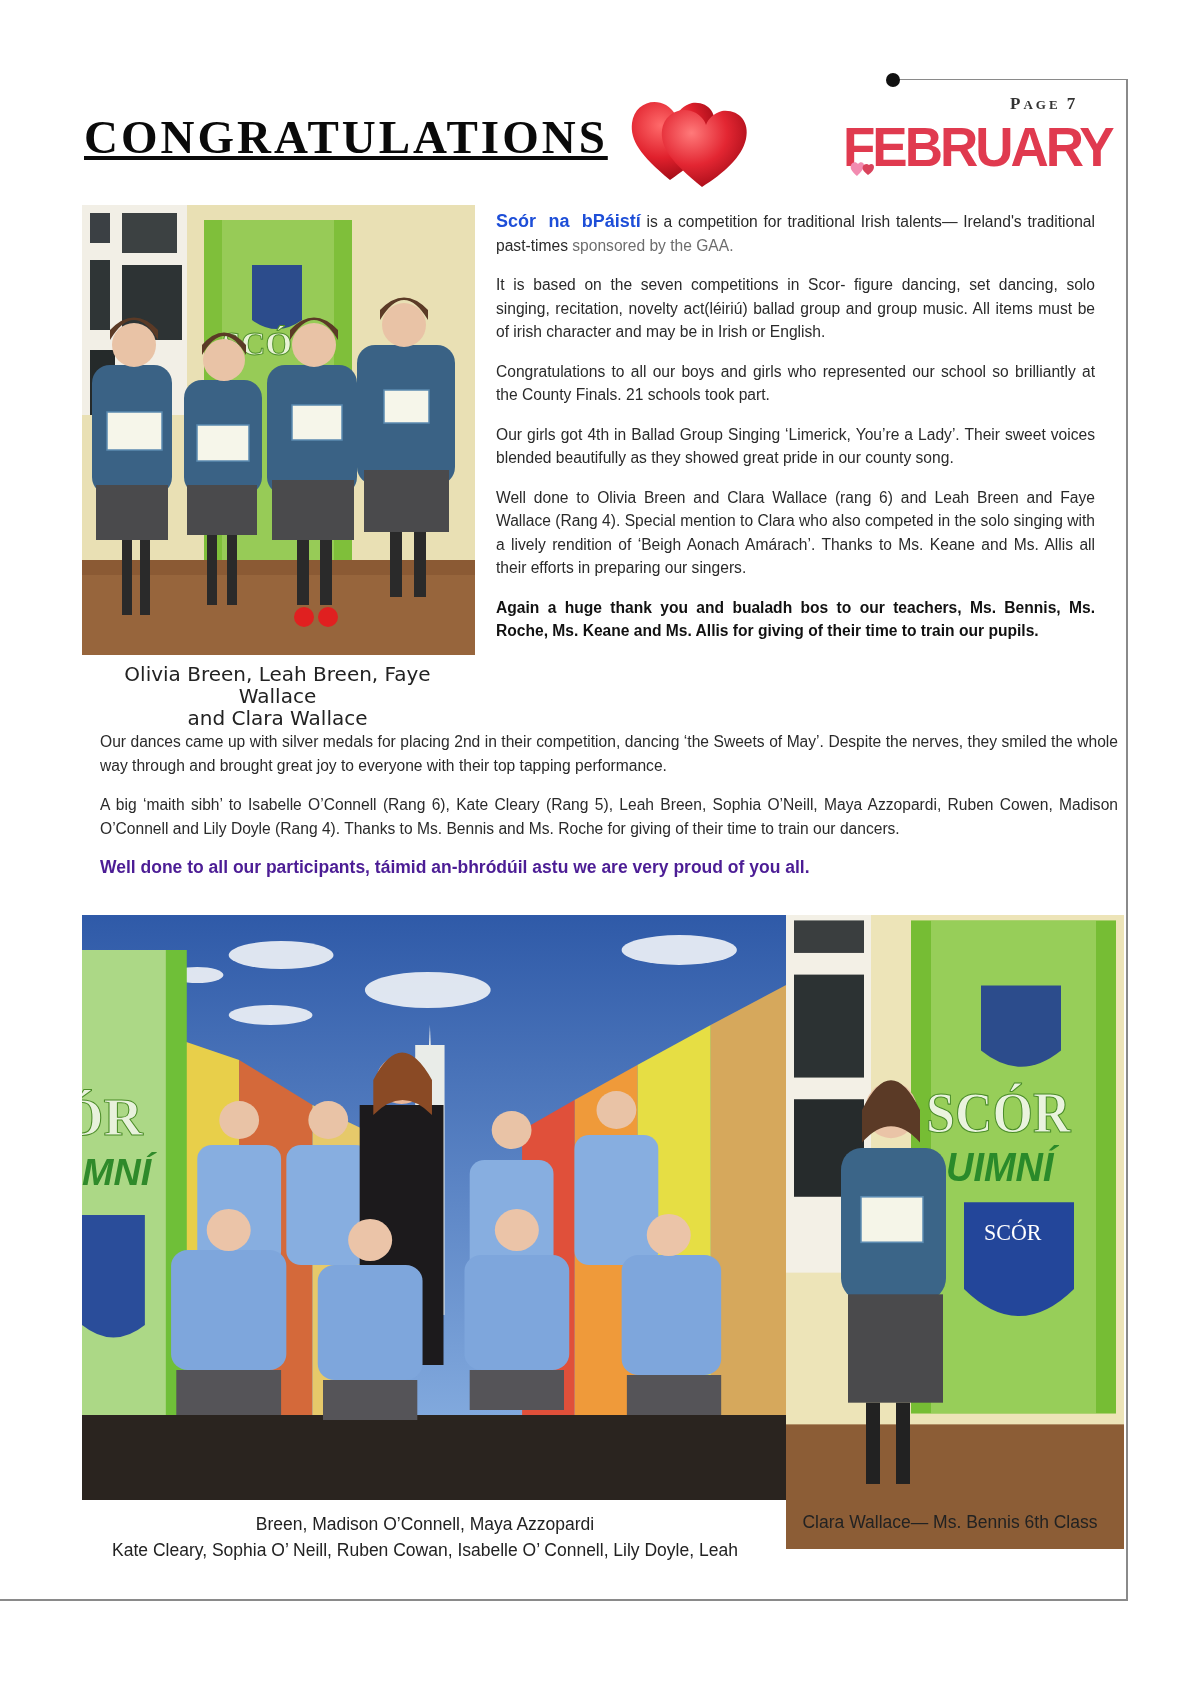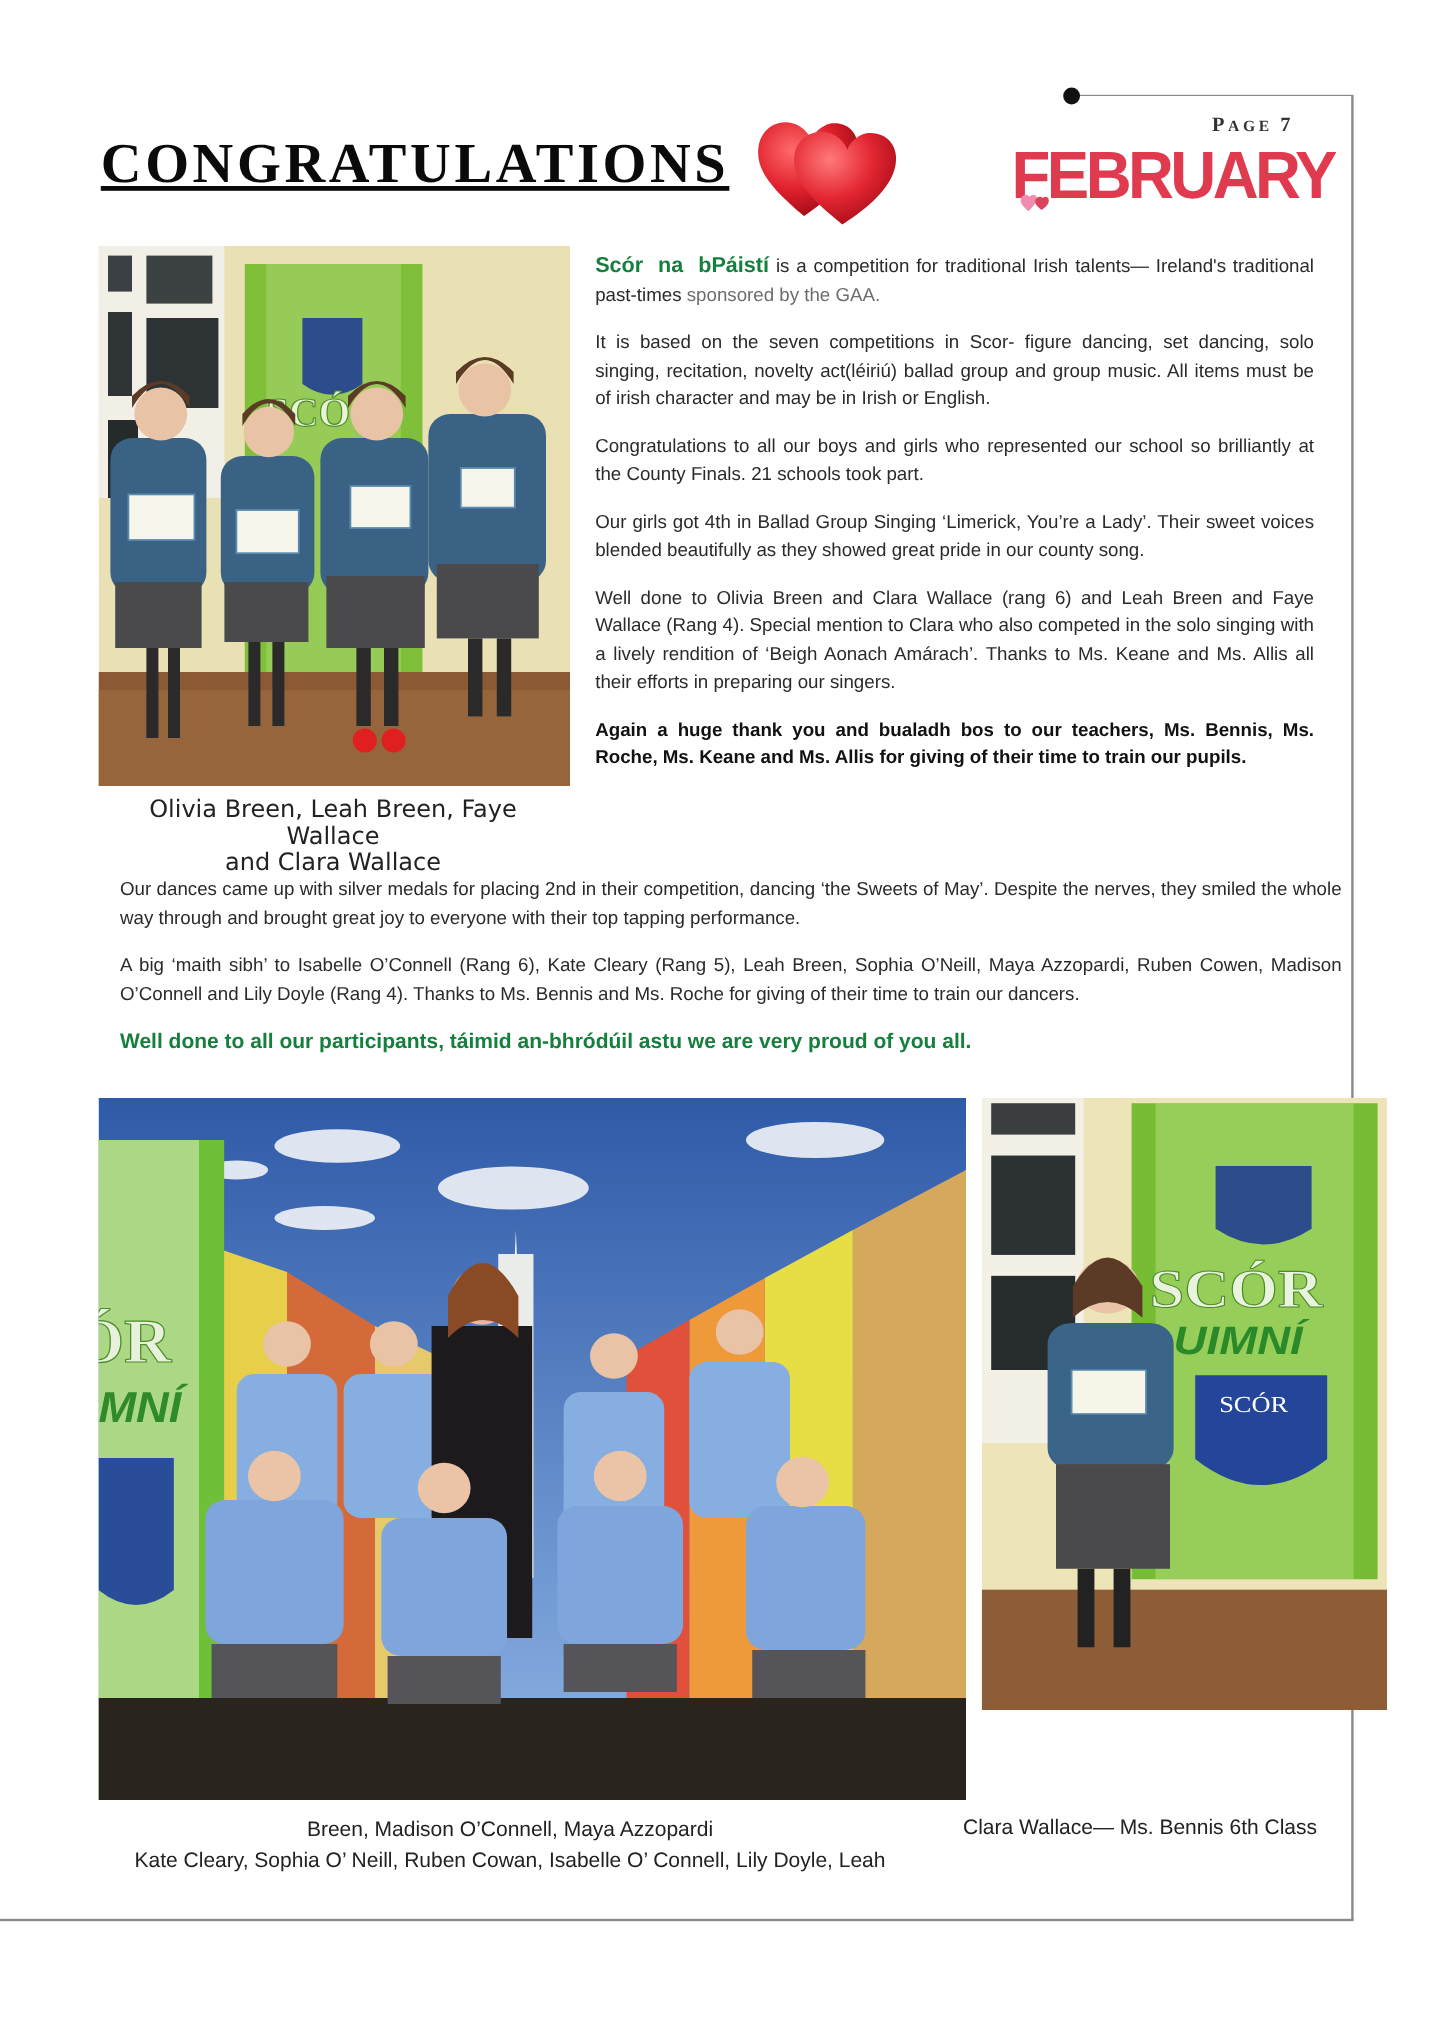--- a/index.html
+++ b/index.html
@@ -18,36 +18,36 @@
     .hearts { position: absolute; left: 630px; top: 95px; width: 130px; height: 95px; }
 
     .month { position: absolute; left: 843px; top: 120px; font-family: "Liberation Sans", sans-serif; font-weight: bold; font-size: 53px; color: #e03a4f; letter-spacing: -3px; line-height: 1; transform: scaleY(1.05); }
     .month-hearts { position: absolute; left: 850px; top: 161px; width: 30px; height: 16px; }
 
     .photo { position: absolute; overflow: hidden; }
     .photo svg { display: block; width: 100%; height: 100%; }
 
     .ph1 { left: 82px; top: 205px; width: 393px; height: 450px; }
     .ph2 { left: 82px; top: 915px; width: 723px; height: 585px; }
-    .ph3 { left: 818px; top: 915px; width: 338px; height: 510px; }
+    .ph3 { left: 786px; top: 915px; width: 338px; height: 634px; }
 
     .caption { position: absolute; font-size: 17px; color: #222; text-align: center; line-height: 22px; }
     .cap1 { left: 105px; top: 663px; width: 345px; font-family: "DejaVu Sans", sans-serif; font-size: 20px; }
     .cap2 { left: 90px; top: 1511px; width: 670px; font-size: 17.5px; line-height: 26px; }
     .cap3 { left: 790px; top: 1511px; width: 320px; font-size: 17.5px; }
 
     .col { position: absolute; left: 496px; top: 210px; width: 599px; font-size: 15.6px; line-height: 23.5px; color: #2a2a2a; }
     .col p { margin: 0 0 16px 0; text-align: justify; }
-    .col .lead-bold { font-weight: bold; font-size: 18px; color: #15803d; word-spacing: 6px; }
+    .col .lead-bold { font-weight: bold; font-size: 18px; color: #1d4ed8; word-spacing: 6px; }
     .col .grey { color: #6d6d6d; }
     .col .strong { font-weight: bold; color: #111; }
 
     .wide { position: absolute; left: 100px; top: 730px; width: 1018px; font-size: 15.6px; line-height: 23.5px; color: #2a2a2a; }
     .wide p { margin: 0 0 16px 0; text-align: justify; }
-    .wide .final { font-weight: bold; font-size: 17.5px; color: #15803d; text-align: left; margin-top: 4px; }
+    .wide .final { font-weight: bold; font-size: 17.5px; color: #4c1d95; text-align: left; margin-top: 4px; }
   </style>
 </head>
 <body>
 
 <div class="frame-top"></div>
 <div class="frame-dot"></div>
 <div class="frame-right"></div>
 <div class="frame-bottom"></div>
 
 <div class="page-num">

